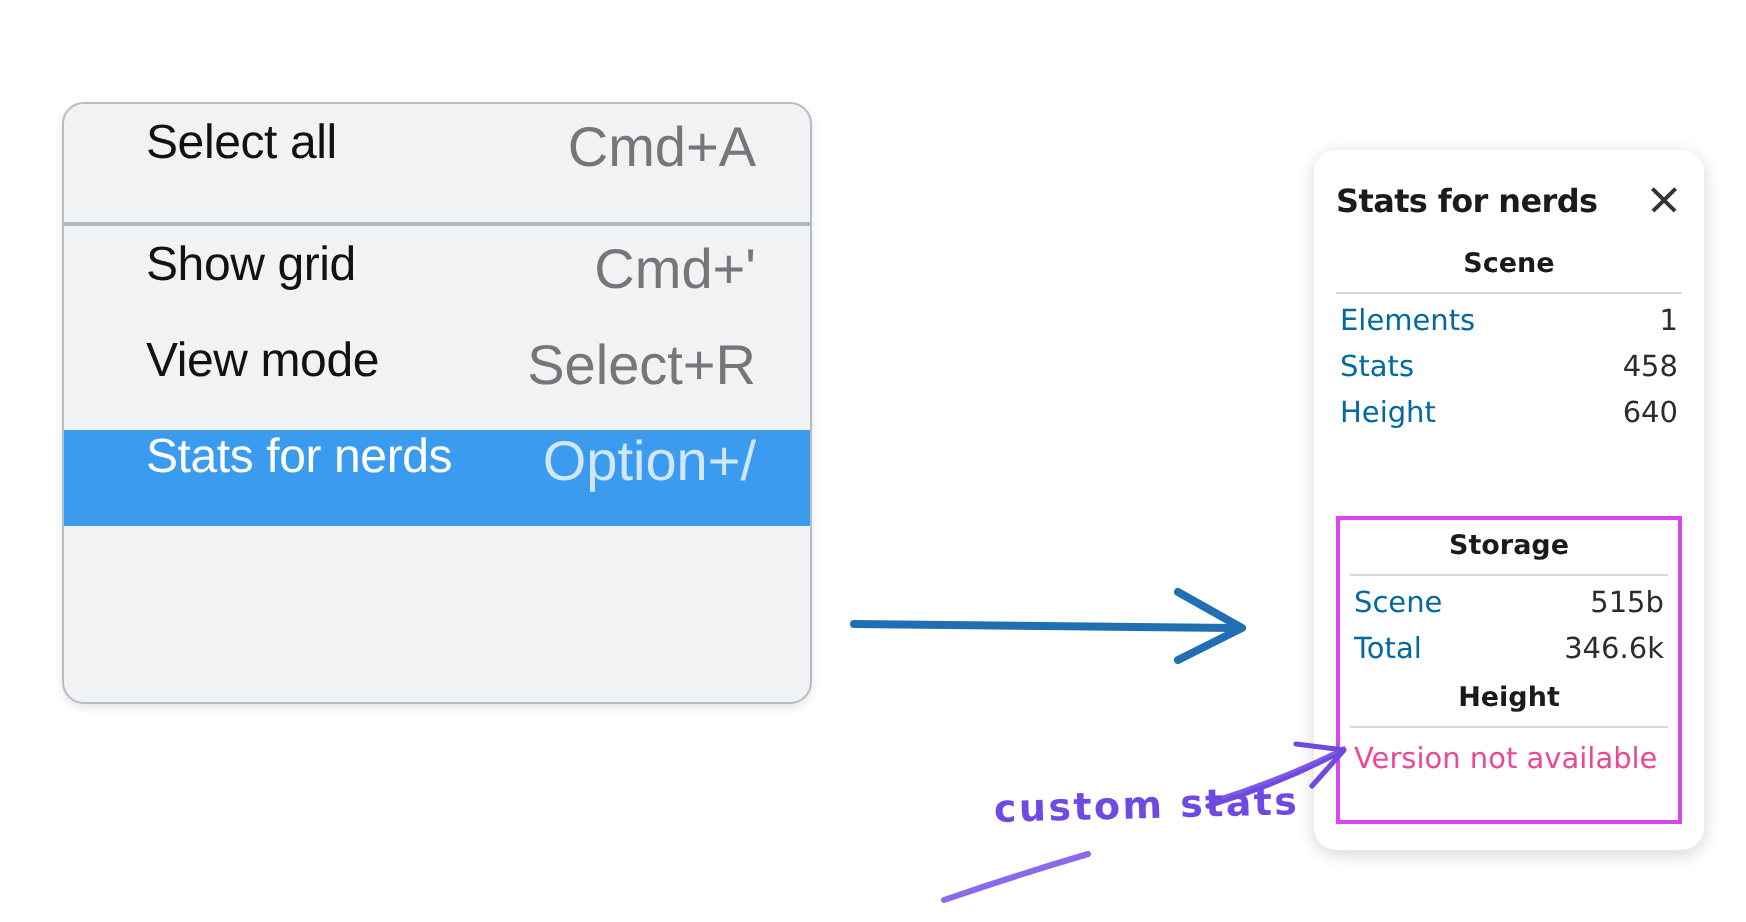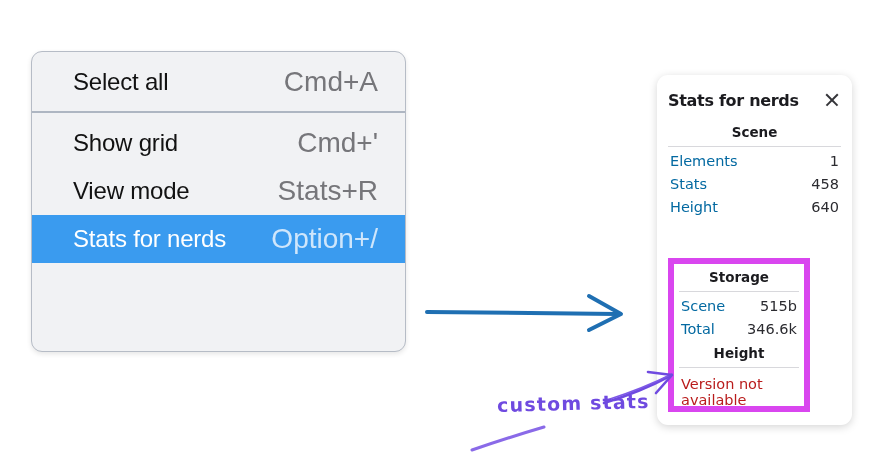--- a/index.html
+++ b/index.html
@@ -34,21 +34,21 @@
     padding: 6px 0 5px 0;
   }
   .menu-divider {
     height: 2px;
     background: #aeb6c2;
     width: 100%;
   }
   .menu-item {
     height: 48px;
     display: flex;
-    align-items: center;
+    align-items: flex-start;
     justify-content: space-between;
     padding: 0 27px 0 41px;
     box-sizing: border-box;
     cursor: default;
   }
   .menu-item .label {
     font-size: 24px;
     color: #121212;
     letter-spacing: -0.2px;
     white-space: nowrap;
@@ -131,30 +131,30 @@
     padding: 3.5px 2px;
   }
   .stat-row .k { color: #0369a1; }
   .stat-row .v { color: #2b2b30; }
 
   
   #custom-stats-box {
     position: absolute;
     left: 11px;
     top: 183px;
-    width: 142px;
+    width: 173px;
     height: 154px;
     box-sizing: border-box;
-    border: 6px solid #d946ef;
+    border: 2px solid #d946ef;
     padding: 0 5px;
   }
   #custom-stats-box .section-title { padding-top: 5px; }
   .version-text {
     font-size: 14.5px;
-    color: #b91c1c;
+    color: #ec4899;
     padding: 6px 2px 0 2px;
   }
 
   
   #annotations {
     position: absolute;
     left: 0; top: 0;
     width: 873px;
     height: 461px;
     pointer-events: none;
@@ -186,21 +186,21 @@
 
   <div class="menu-divider"></div>
 
   <div class="menu-group">
     <div class="menu-item">
       <span class="label">Show grid</span>
       <span class="shortcut">Cmd+'</span>
     </div>
     <div class="menu-item">
       <span class="label">View mode</span>
-      <span class="shortcut">Stats+R</span>
+      <span class="shortcut">Select+R</span>
     </div>
     <div class="menu-item selected">
       <span class="label">Stats for nerds</span>
       <span class="shortcut">Option+/</span>
     </div>
   </div>
 </div>
 
 <div id="stats-panel">
 

